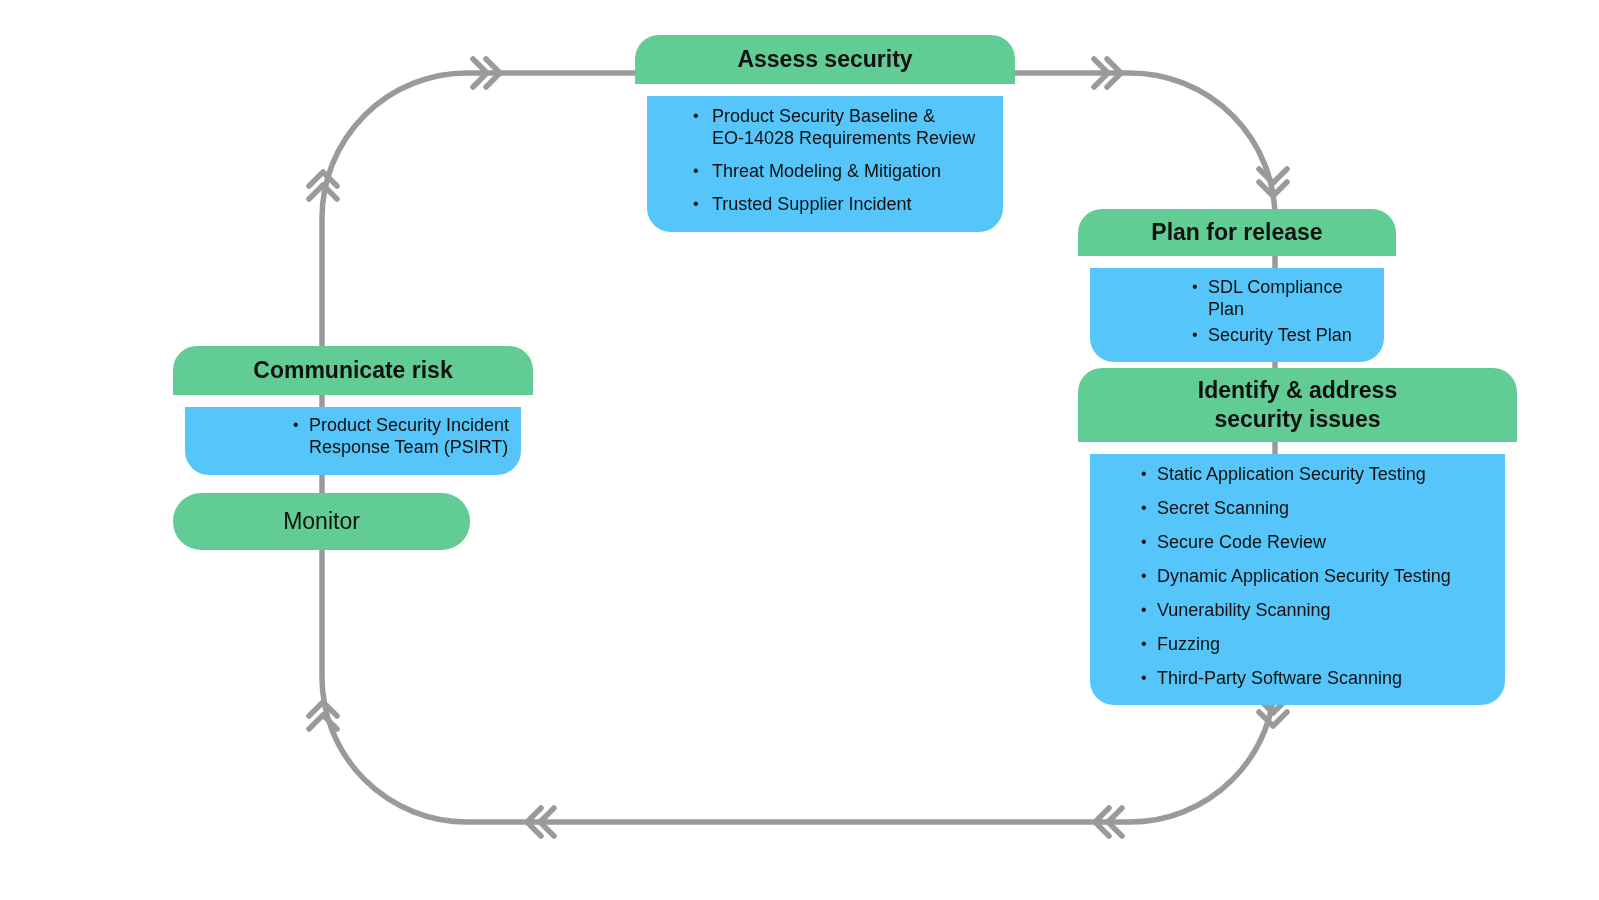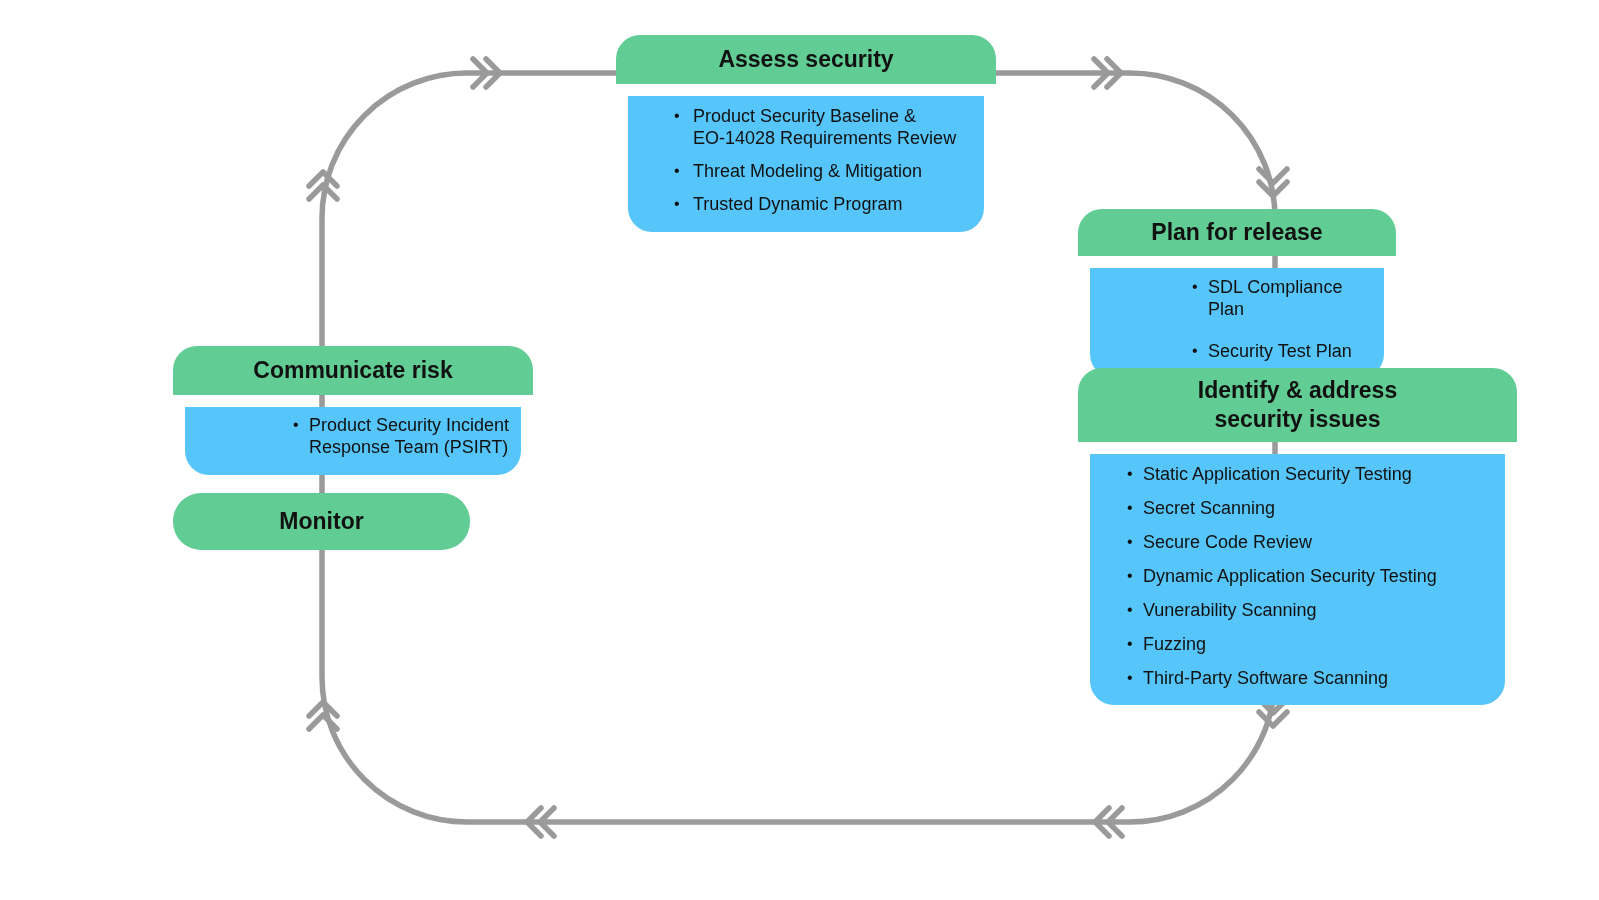--- a/index.html
+++ b/index.html
@@ -33,39 +33,39 @@
   }
   .node-body li{
     position:relative;font-size:18px;line-height:1.22;white-space:pre-line;
   }
   .node-body li::before{
     content:"\2022";position:absolute;left:0;top:0;font-size:16px;
   }
   .pill{
     position:absolute;background:var(--green);
     display:flex;align-items:center;justify-content:center;
-    font-weight:bold;font-size:23px;
+    font-weight:normal;font-size:23px;
   }
 
   
-  #node-assess{left:616px;top:35px;width:380px;}
+  #node-assess{left:635px;top:35px;width:380px;}
   #node-assess .node-header{padding:10px 8px;}
   #node-assess .node-body{padding:10px 14px 16px 46px;gap:11px;}
   #node-assess li{padding-left:19px;}
 
   
   #node-plan{left:1078px;top:209px;width:318px;}
   #node-plan .node-header{padding:9px 8px;}
-  #node-plan .node-body{padding:9px 12px 15px 102px;gap:20px;}
+  #node-plan .node-body{padding:9px 12px 15px 102px;gap:4px;}
   #node-plan li{padding-left:16px;}
 
   
   #node-identify{left:1078px;top:368px;width:439px;}
   #node-identify .node-header{padding:8px 8px;}
-  #node-identify .node-body{padding:10px 10px 15px 37px;gap:12px;}
+  #node-identify .node-body{padding:10px 10px 15px 51px;gap:12px;}
   #node-identify li{padding-left:16px;}
 
   
   #node-communicate{left:173px;top:346px;width:360px;}
   #node-communicate .node-header{padding:10px 8px;}
   #node-communicate .node-body{padding:8px 12px 16px 30px;align-items:flex-end;}
   #node-communicate li{padding-left:16px;}
 
   
   #node-monitor{left:173px;top:493px;width:297px;height:57px;border-radius:28px;}
@@ -97,21 +97,21 @@
     <use href="#dchev" transform="translate(323,715) rotate(-90)"></use>
     <use href="#dchev" transform="translate(323,185) rotate(-90)"></use>
   </svg>
 
   <div class="node" id="node-assess">
     <div class="node-header">Assess security</div>
     <ul class="node-body">
         <li>Product Security Baseline &amp;
 EO-14028 Requirements Review</li>
         <li>Threat Modeling &amp; Mitigation</li>
-        <li>Trusted Dynamic Program</li>
+        <li>Trusted Supplier Incident</li>
       </ul>
   </div>
 
   <div class="node" id="node-plan">
     <div class="node-header">Plan for release</div>
     <ul class="node-body">
         <li>SDL Compliance Plan</li>
         <li>Security Test Plan</li>
       </ul>
   </div>

